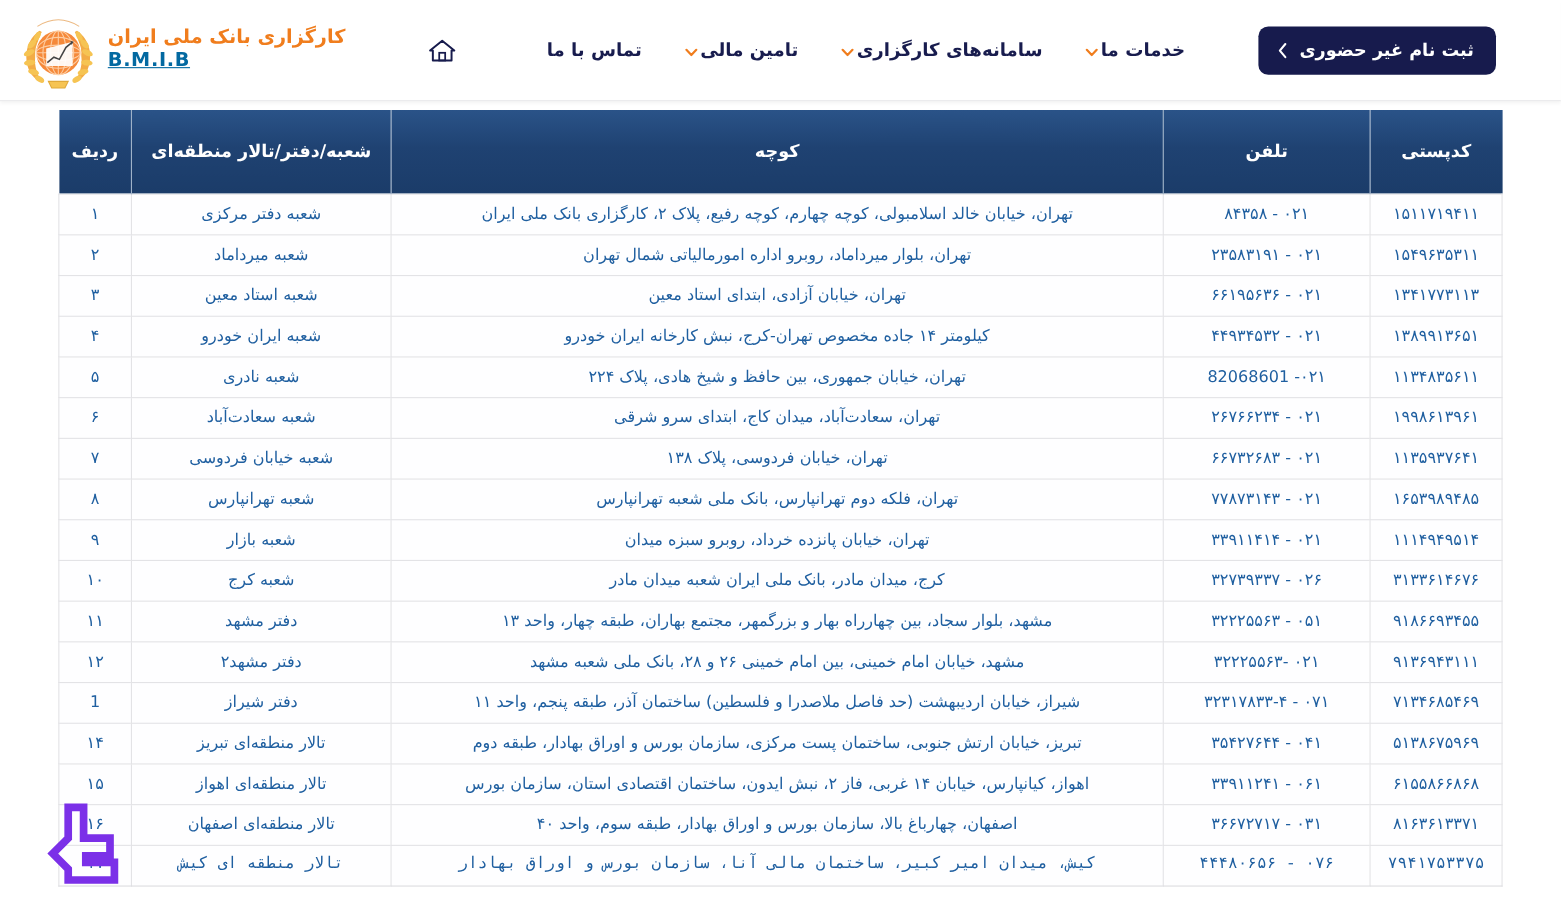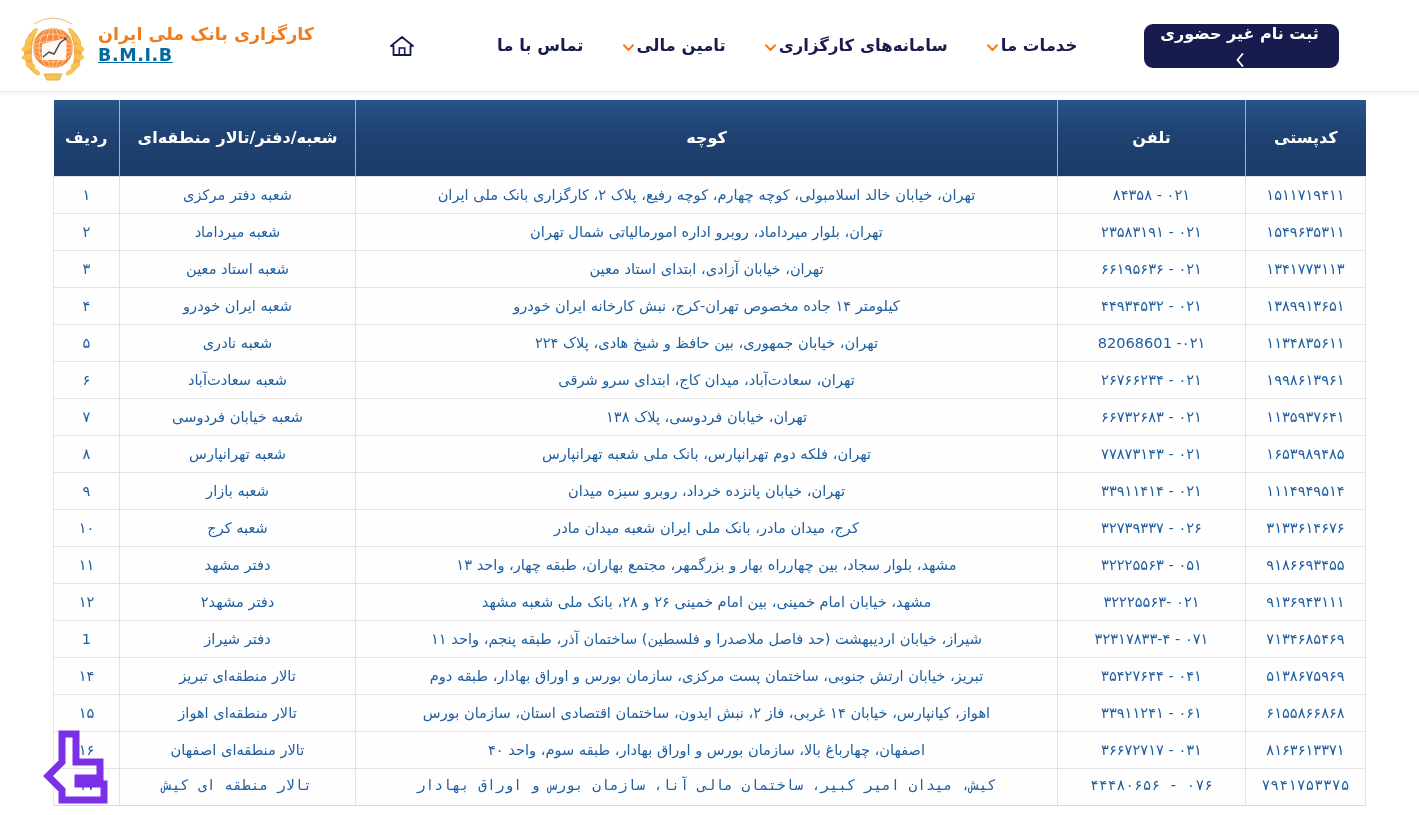--- a/index.html
+++ b/index.html
@@ -117,21 +117,21 @@
     padding-right: 18px;
   }
   .cta {
     background: #171b4d;
     color: #ffffff;
     border: none;
     border-radius: 9px;
     height: 44px;
     padding: 0 20px 0 16px;
     display: flex;
-    flex-direction: column;
+    flex-direction: row;
     align-items: center;
     gap: 9px;
     font-size: 16px;
     font-weight: 700;
     font-family: inherit;
     cursor: pointer;
     margin-right: 30px;
   }
   .cta .cta-chev { display: flex; align-items: center; }
 

